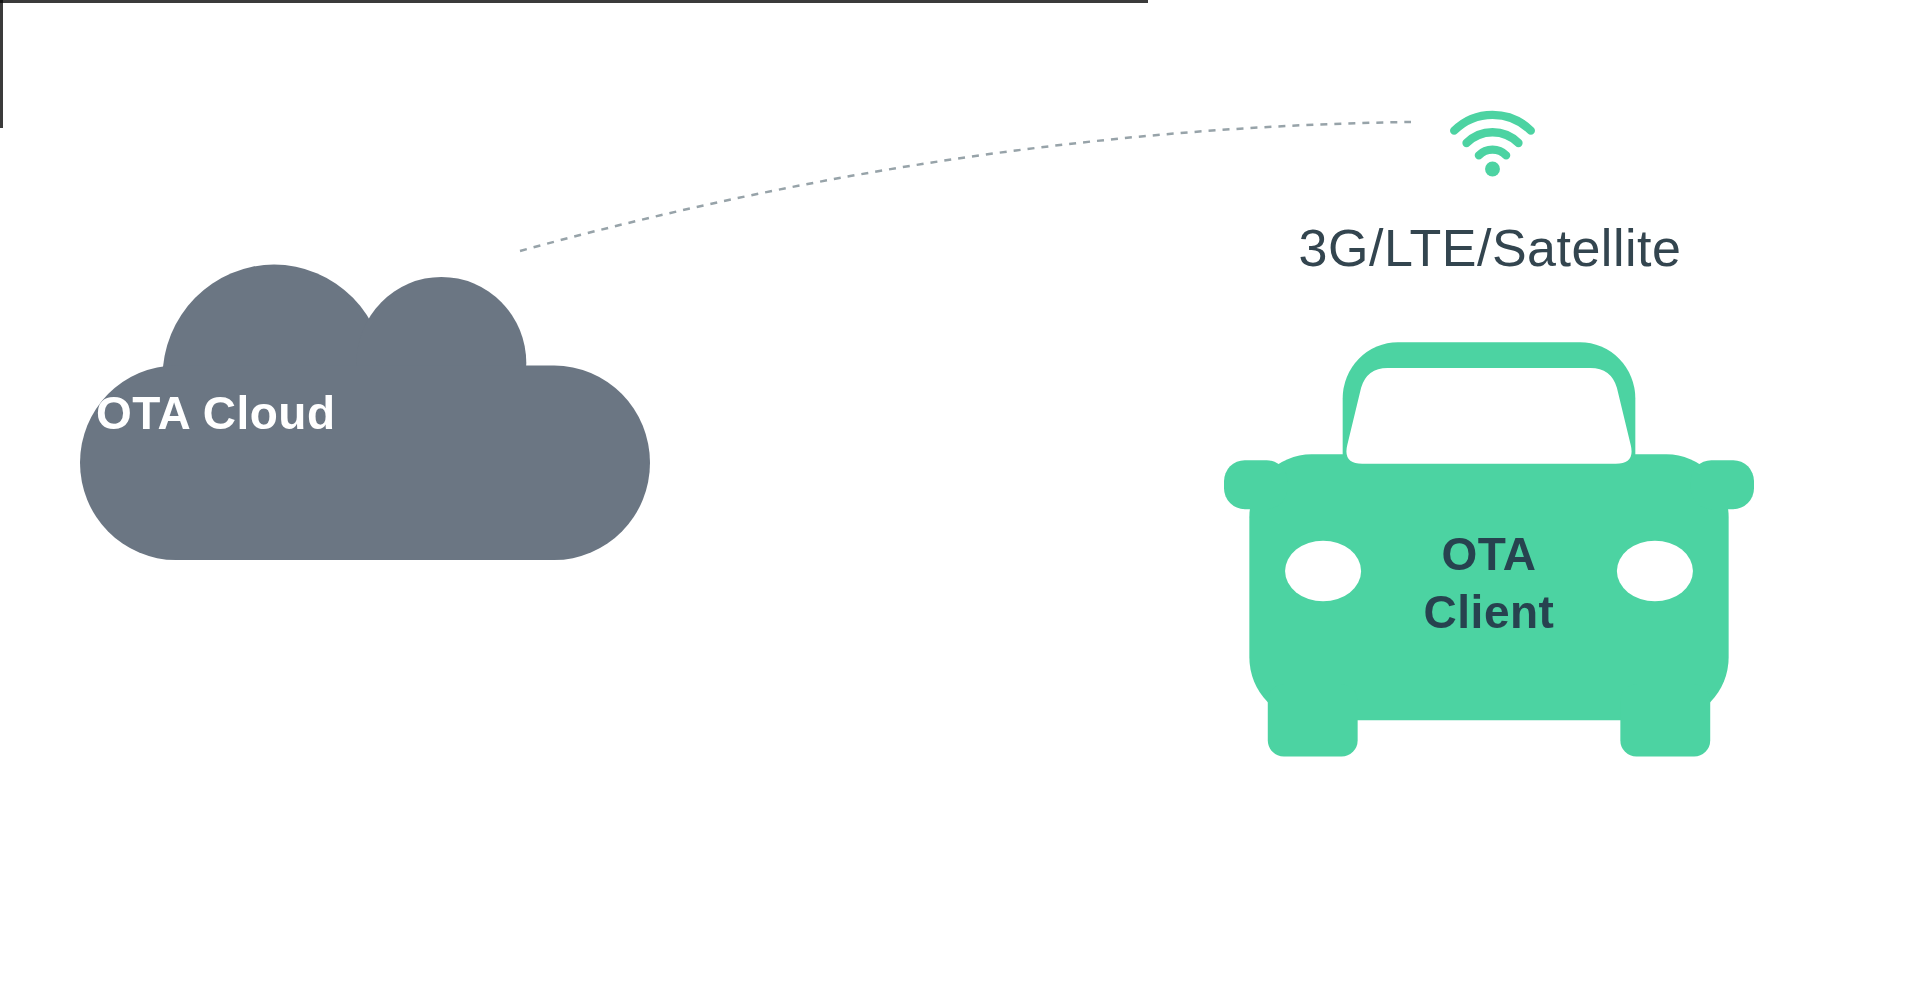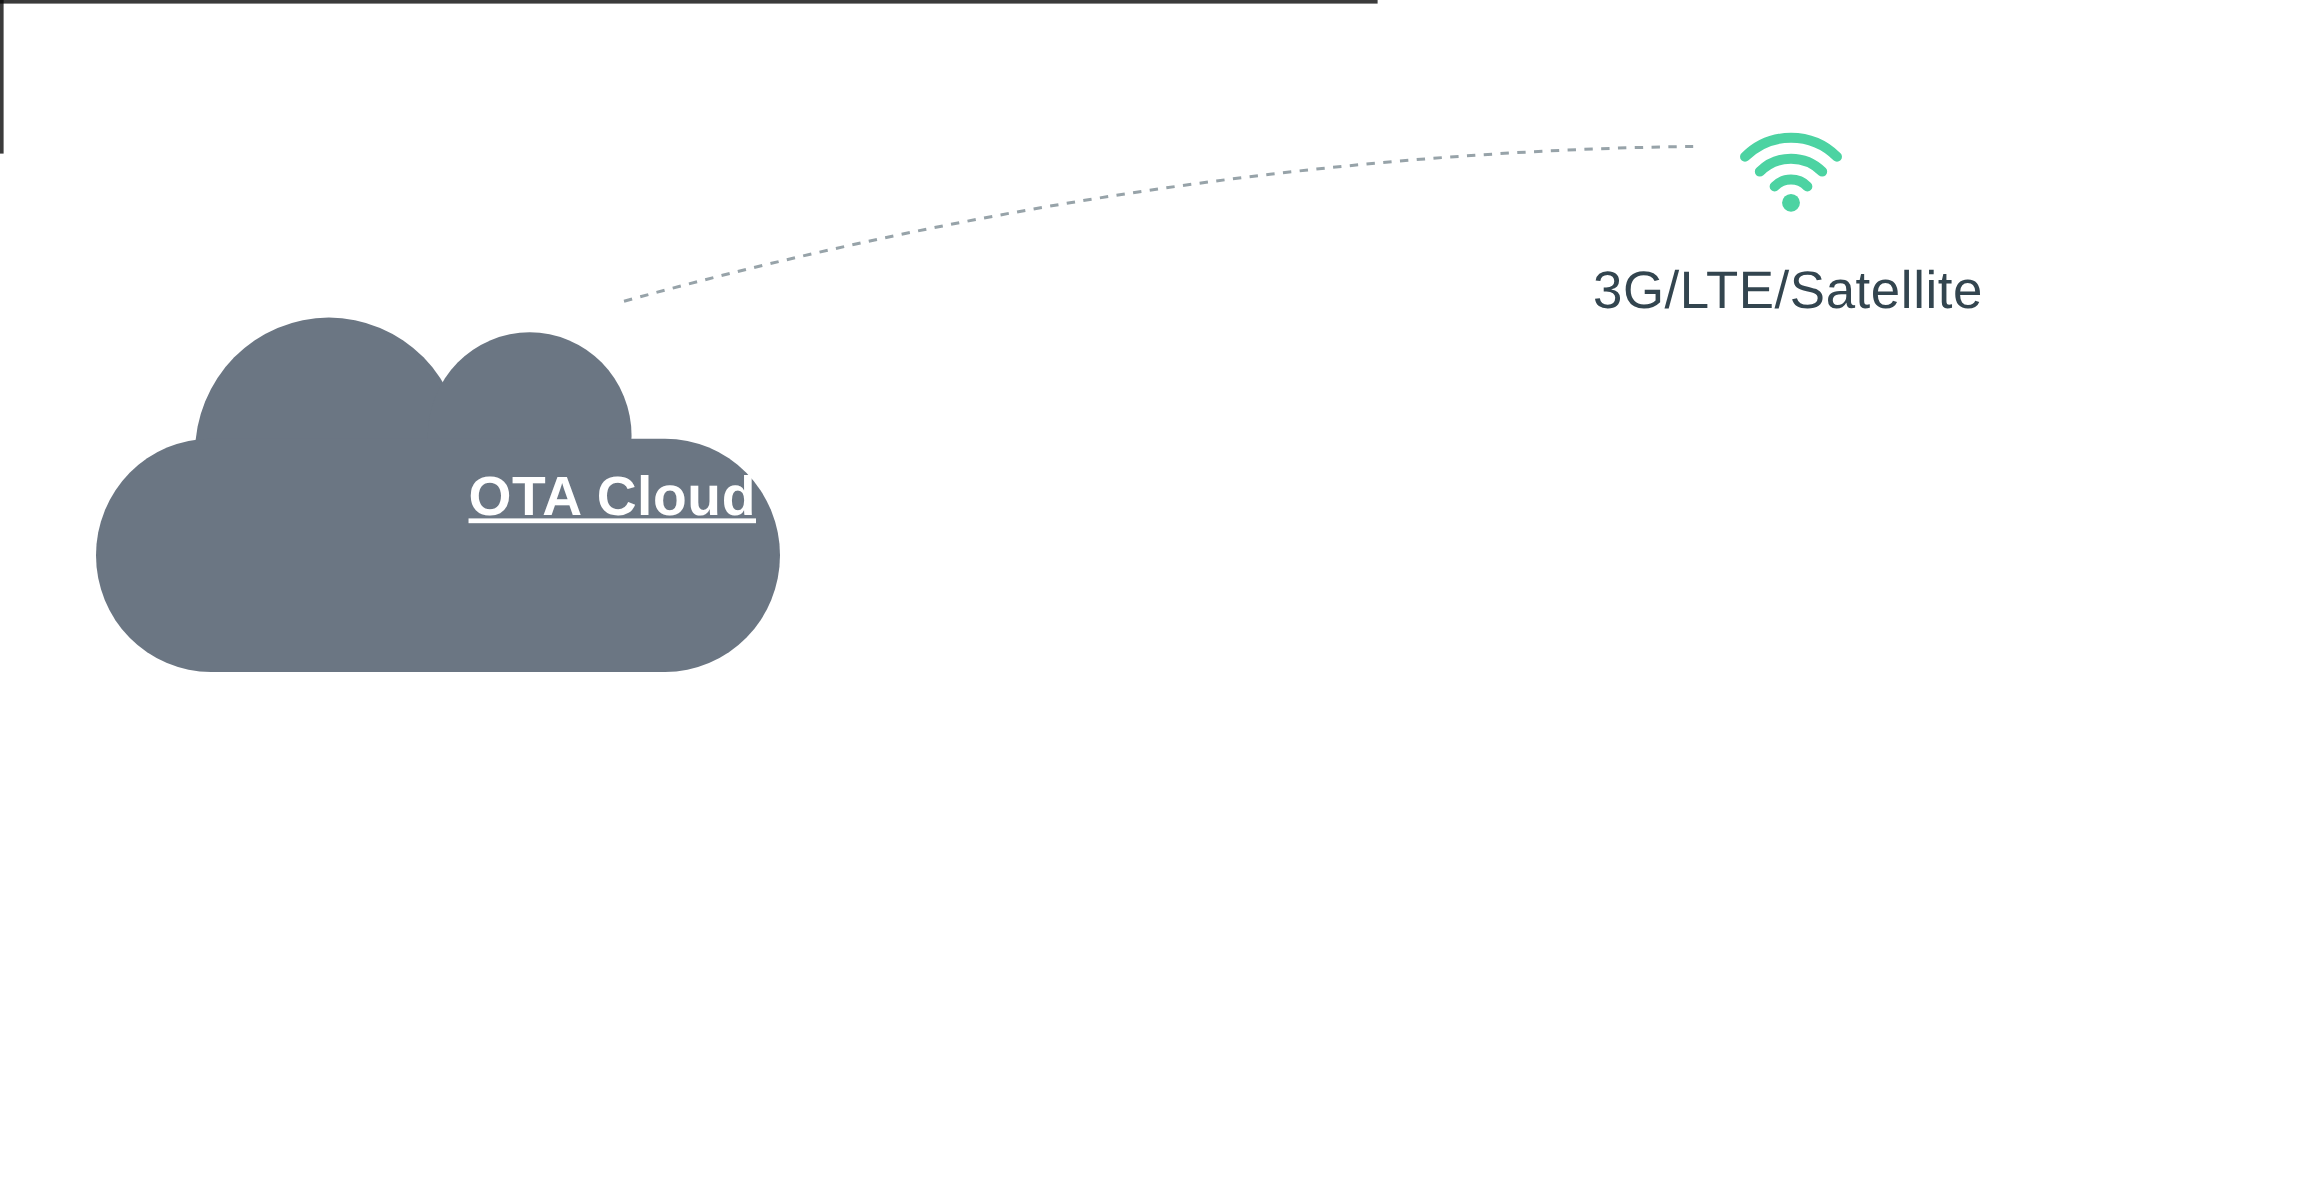--- a/index.html
+++ b/index.html
@@ -44,44 +44,43 @@
     stroke-dasharray:7 7;
   }
   
   .cloud-wrap{
     position:absolute;left:80px;top:240px;width:570px;height:320px;
   }
   .cloud-svg{width:100%;height:100%;display:block;}
   .cloud-svg circle,.cloud-svg rect{fill:var(--cloud);}
   .cloud-label{
     position:absolute;left:16px;right:20px;top:146px;
-    text-align:right;
+    text-align:left;
     color:#ffffff;
     font-size:46px;
     font-weight:bold;
     letter-spacing:.5px;
-    text-decoration:underline;
   }
   
   .wifi{
     position:absolute;left:1440px;top:90px;width:105px;height:88px;
   }
   .wifi .arc{
     fill:none;
     stroke:var(--wifi);
     stroke-width:9.5;
     stroke-linecap:round;
   }
   .wifi circle{fill:var(--wifi);}
   
   .net-label{
     position:absolute;left:1240px;top:218px;width:500px;
     text-align:center;
     color:var(--label);
-    font-size:44px;
+    font-size:52px;
     font-weight:500;
     letter-spacing:.5px;
   }
   
   .car-wrap{
     position:absolute;left:1224px;top:340px;width:530px;height:420px;
   }
   .car-svg{width:100%;height:100%;display:block;}
   .car-svg .green{fill:var(--car);}
   .car-svg .cutout{fill:var(--background);}
@@ -127,15 +126,35 @@
 
   <svg class="wifi" viewBox="0 0 120 100" xmlns="http://www.w3.org/2000/svg">
     <path class="arc" d="M 16.2 46.2 A 62 62 0 0 1 103.8 46.2"></path>
     <path class="arc" d="M 30.3 60.3 A 42 42 0 0 1 89.7 60.3"></path>
     <path class="arc" d="M 44.4 74.4 A 22 22 0 0 1 75.6 74.4"></path>
     <circle cx="60" cy="90" r="8.5"></circle>
   </svg>
 
   <div class="net-label">3G/LTE/Satellite</div>
 
+  <div class="car-wrap">
+    <svg class="car-svg" viewBox="0 0 460 360" preserveAspectRatio="none" xmlns="http://www.w3.org/2000/svg">
+
+      <rect class="green" x="103" y="2" width="254" height="150" rx="48"></rect>
+      <rect class="green" x="22" y="98" width="416" height="228" rx="54"></rect>
+      <rect class="green" x="0" y="103" width="55" height="42" rx="18"></rect>
+      <rect class="green" x="405" y="103" width="55" height="42" rx="18"></rect>
+      <rect class="green" x="38" y="295" width="78" height="62" rx="14"></rect>
+      <rect class="green" x="344" y="295" width="78" height="62" rx="14"></rect>
+
+      <path class="cutout" d="M 142 24 L 318 24 Q 336 24 341 41 L 353 90 Q 357 106 340 106 L 120 106 Q 103 106 107 90 L 119 41 Q 124 24 142 24 Z"></path>
+
+      <ellipse class="cutout" cx="86" cy="198" rx="33" ry="26"></ellipse>
+      <ellipse class="cutout" cx="374" cy="198" rx="33" ry="26"></ellipse>
+    </svg>
+    <div class="car-text">
+      <div>OTA</div>
+      <div>Client</div>
+    </div>
+  </div>
 
 
 </div>
 
 </body></html>

